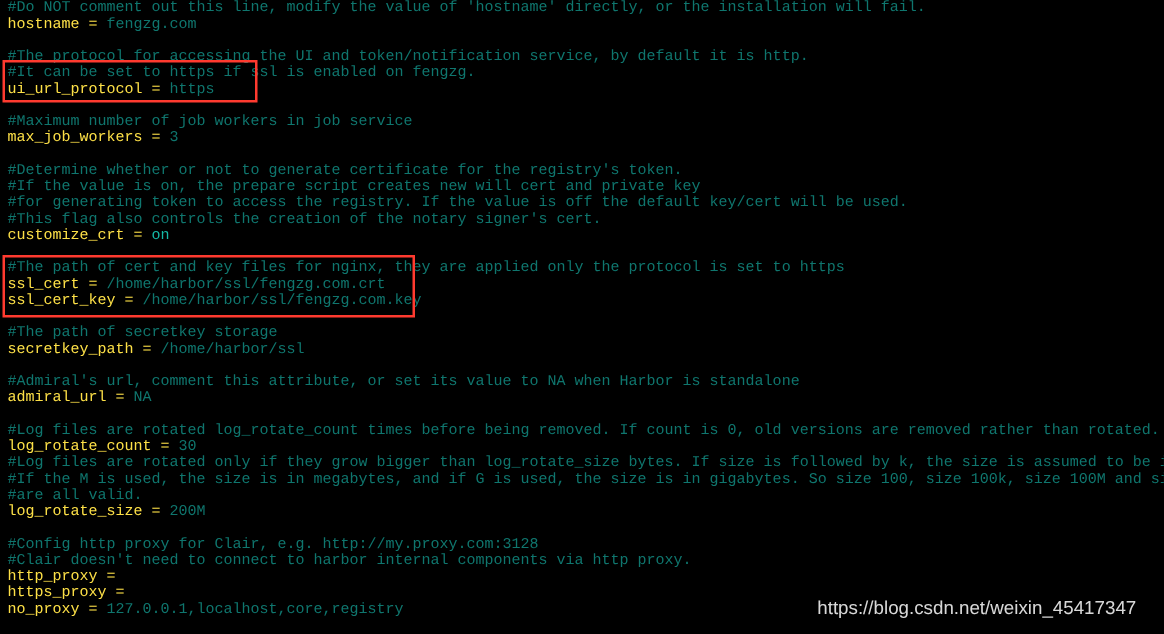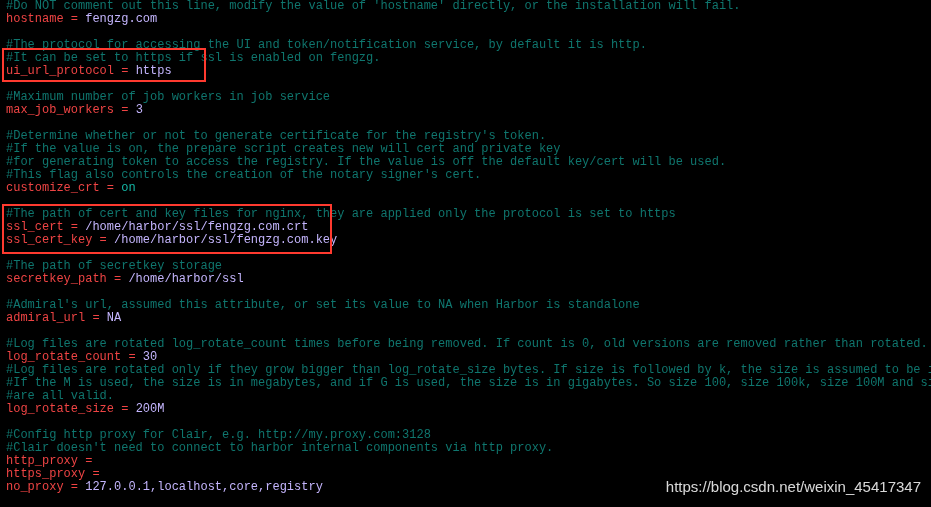--- a/index.html
+++ b/index.html
@@ -1,22 +1,22 @@
 <!DOCTYPE html>
 <html><head>
 <meta charset="utf-8">
 <style>
   html,body{margin:0;padding:0;background:#000;color:#fff;width:931px;height:507px;overflow:hidden}
   pre{margin:0;padding:0 6px;font-family:"Courier New",monospace;font-size:12px;line-height:13px;white-space:pre}
   .cm{color:#0f766e}
-  .kw{color:#ef4444}
-  .rd{color:#c4b5fd}
+  .kw{color:#fde047}
+  .rd{color:#0f766e}
   .or{color:#14b8a6}
   .box{position:absolute;border:2px solid #ff3a2f;pointer-events:none}
-  .watermark{position:absolute;right:10px;bottom:12px;color:rgba(240,240,240,.9);font-family:Arial,sans-serif;font-size:15px;text-shadow:0 0 3px rgba(0,0,0,.8)}
+  .watermark{position:absolute;right:22px;bottom:12px;color:rgba(240,240,240,.9);font-family:Arial,sans-serif;font-size:15px;text-shadow:0 0 3px rgba(0,0,0,.8)}
 </style>
 </head>
 <body>
 
 <pre id="code"><span><span class="cm">#Do NOT comment out this line, modify the value of 'hostname' directly, or the installation will fail.</span></span>
 <span><span class="kw">hostname = </span><span class="rd">fengzg.com</span></span>
 <span></span>
 <span><span class="cm">#The protocol for accessing the UI and token/notification service, by default it is http.</span></span>
 <span><span class="cm">#It can be set to https if ssl is enabled on fengzg.</span></span>
 <span><span class="kw">ui_url_protocol = </span><span class="rd">https</span></span>
@@ -30,21 +30,21 @@
 <span><span class="cm">#This flag also controls the creation of the notary signer's cert.</span></span>
 <span><span class="kw">customize_crt = </span><span class="or">on</span></span>
 <span></span>
 <span><span class="cm">#The path of cert and key files for nginx, they are applied only the protocol is set to https</span></span>
 <span><span class="kw">ssl_cert = </span><span class="rd">/home/harbor/ssl/fengzg.com.crt</span></span>
 <span><span class="kw">ssl_cert_key = </span><span class="rd">/home/harbor/ssl/fengzg.com.key</span></span>
 <span></span>
 <span><span class="cm">#The path of secretkey storage</span></span>
 <span><span class="kw">secretkey_path = </span><span class="rd">/home/harbor/ssl</span></span>
 <span></span>
-<span><span class="cm">#Admiral's url, assumed this attribute, or set its value to NA when Harbor is standalone</span></span>
+<span><span class="cm">#Admiral's url, comment this attribute, or set its value to NA when Harbor is standalone</span></span>
 <span><span class="kw">admiral_url = </span><span class="rd">NA</span></span>
 <span></span>
 <span><span class="cm">#Log files are rotated log_rotate_count times before being removed. If count is 0, old versions are removed rather than rotated.</span></span>
 <span><span class="kw">log_rotate_count = </span><span class="rd">30</span></span>
 <span><span class="cm">#Log files are rotated only if they grow bigger than log_rotate_size bytes. If size is followed by k, the size is assumed to be in kilobytes.</span></span>
 <span><span class="cm">#If the M is used, the size is in megabytes, and if G is used, the size is in gigabytes. So size 100, size 100k, size 100M and size 100G</span></span>
 <span><span class="cm">#are all valid.</span></span>
 <span><span class="kw">log_rotate_size = </span><span class="rd">200M</span></span>
 <span></span>
 <span><span class="cm">#Config http proxy for Clair, e.g. http://my.proxy.com:3128</span></span>

